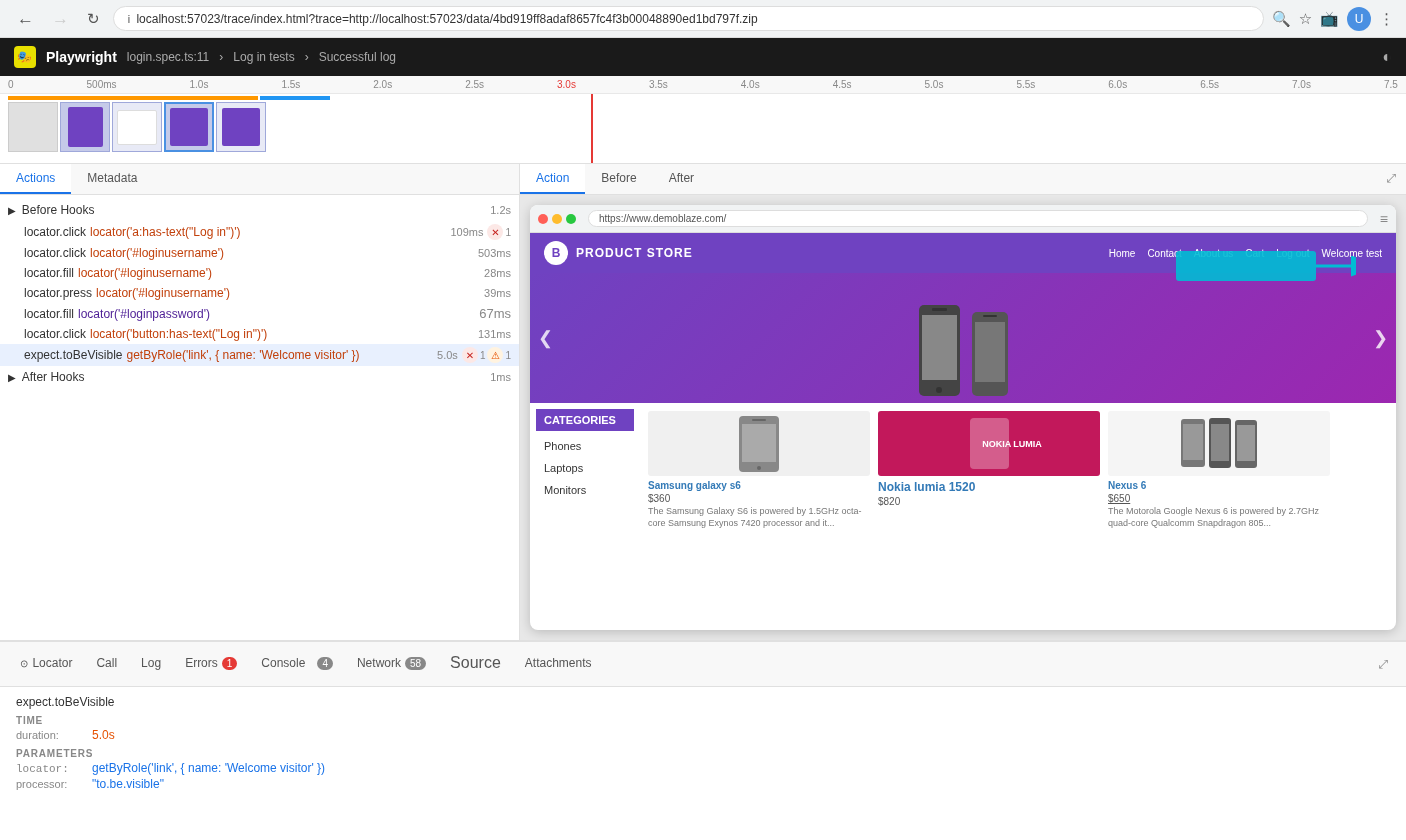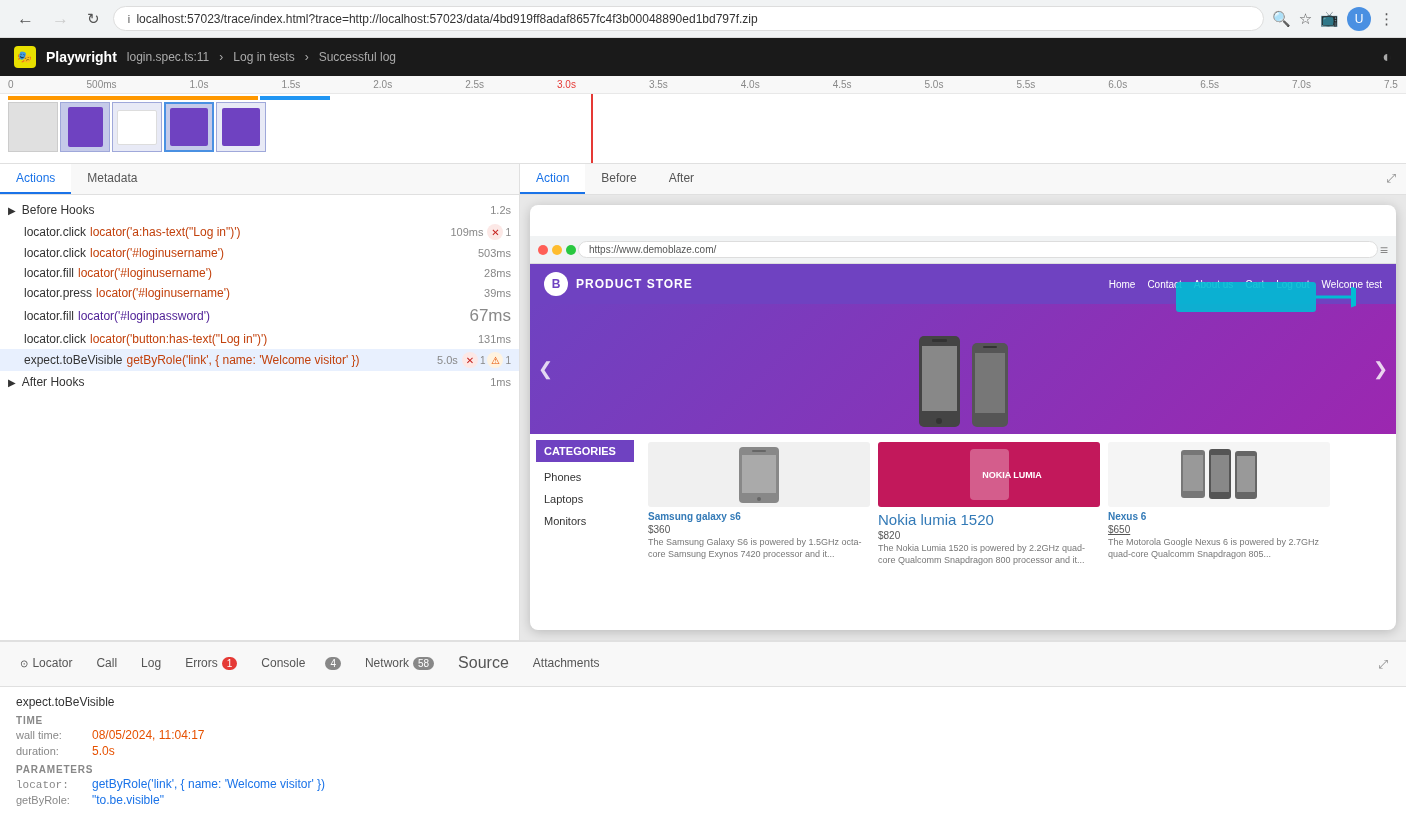--- a/index.html
+++ b/index.html
@@ -118,21 +118,21 @@
         <span style="color:#888;font-size:11px;margin-left:auto;flex-shrink:0;">28ms</span>
       </div>
       <div style="display:flex;align-items:center;padding:3px 8px 3px 24px;font-size:12px;cursor:pointer;">
         <span style="color:#333;margin-right:4px;flex-shrink:0;">locator.press</span>
         <span style="color:#c2410c;">locator('#loginusername')</span>
         <span style="color:#888;font-size:11px;margin-left:auto;flex-shrink:0;">39ms</span>
       </div>
       <div style="display:flex;align-items:center;padding:3px 8px 3px 24px;font-size:12px;cursor:pointer;">
         <span style="color:#333;margin-right:4px;flex-shrink:0;">locator.fill</span>
         <span style="color:#4c1d95;">locator('#loginpassword')</span>
-        <span style="color:#888;font-size:17px;margin-left:auto;flex-shrink:0;">67ms</span>
+        <span style="color:#888;font-size:13px;margin-left:auto;flex-shrink:0;">67ms</span>
       </div>
       <div style="display:flex;align-items:center;padding:3px 8px 3px 24px;font-size:12px;cursor:pointer;">
         <span style="color:#333;margin-right:4px;flex-shrink:0;">locator.click</span>
         <span style="color:#c2410c;">locator('button:has-text("Log in")')</span>
         <span style="color:#888;font-size:11px;margin-left:auto;flex-shrink:0;">131ms</span>
       </div>
 
       <div style="display:flex;align-items:center;padding:3px 8px 3px 24px;font-size:12px;cursor:pointer;background:#e8f0fe;">
         <span style="color:#333;margin-right:4px;flex-shrink:0;">expect.toBeVisible</span>
         <span style="color:#c2410c;">getByRole('link', { name: 'Welcome visitor' })</span>
@@ -157,21 +157,21 @@
       <div style="padding:7px 16px;font-size:12px;color:#1a73e8;border-bottom:2px solid #1a73e8;background:white;cursor:pointer;">Action</div>
       <div style="padding:7px 16px;font-size:12px;color:#555;cursor:pointer;">Before</div>
       <div style="padding:7px 16px;font-size:12px;color:#555;cursor:pointer;">After</div>
       <div style="margin-left:auto;padding:7px 10px;color:#888;cursor:pointer;font-size:12px;">⤢</div>
     </div>
 
     <div style="flex:1;background:#e8e8e8;position:relative;padding:10px;overflow:hidden;">
 
       <div style="background:white;border-radius:8px;box-shadow:0 2px 12px rgba(0,0,0,0.2);overflow:hidden;height:100%;">
 
-        <div style="background:#f1f3f4;padding:5px 8px;display:flex;align-items:center;gap:2px;border-bottom:1px solid #ddd;margin-top:31px;">
+        <div style="background:#f1f3f4;padding:5px 8px;display:flex;align-items:center;gap:12px;border-bottom:1px solid #ddd;">
           <div style="display:flex;gap:4px;">
             <div style="width:10px;height:10px;border-radius:50%;background:#ff5f57;"></div>
             <div style="width:10px;height:10px;border-radius:50%;background:#febc2e;"></div>
             <div style="width:10px;height:10px;border-radius:50%;background:#28c840;"></div>
           </div>
           <div style="flex:1;background:white;border:1px solid #ddd;border-radius:10px;padding:2px 10px;font-size:10px;color:#555;">https://www.demoblaze.com/</div>
           <div style="font-size:14px;color:#888;">≡</div>
         </div>
 
         <div style="font-family:Arial,sans-serif;font-size:12px;overflow:auto;height:calc(100% - 32px);">
@@ -252,23 +252,22 @@
 
               <div style="width:30%;cursor:pointer;">
                 <div style="width:100%;height:65px;background:#fce4ec;display:flex;align-items:center;justify-content:center;margin-bottom:4px;border-radius:3px;overflow:hidden;position:relative;">
                   <div style="position:absolute;top:0;left:0;right:0;bottom:0;background:#c2185b;display:flex;align-items:center;justify-content:center;padding-left:46px;">
                     <span style="color:white;font-size:9px;font-weight:bold;">NOKIA LUMIA</span>
                   </div>
                   <svg width="45" height="55" viewBox="0 0 45 55" style="position:relative;z-index:1;">
                     <rect x="3" y="2" width="39" height="51" rx="4" fill="rgba(255,255,255,0.3)"></rect>
                   </svg>
                 </div>
-                <div style="color:#337ab7;font-size:15px;font-weight:normal;margin-bottom:2px;cursor:pointer;">Nokia lumia 1520</div>
+                <div style="color:#337ab7;font-size:12px;font-weight:bold;margin-bottom:2px;cursor:pointer;">Nokia lumia 1520</div>
                 <div style="color:#555;font-size:10px;margin-bottom:2px;">$820</div>
-                <div style="font-size:9px;color:#777;line-height:1.3;">The Nokia Lumia 1520 is powered by 2.2GHz quad-core Qualcomm Snapdragon 800 processor and it...</div>
               </div>
 
               <div style="width:30%;cursor:pointer;">
                 <div style="width:100%;height:65px;background:#f5f5f5;display:flex;align-items:center;justify-content:center;margin-bottom:4px;border-radius:3px;overflow:hidden;">
                   <svg width="80" height="60" viewBox="0 0 80 60">
                     <rect x="2" y="5" width="24" height="48" rx="3" fill="#777"></rect>
                     <rect x="4" y="10" width="20" height="36" fill="#999"></rect>
                     <rect x="30" y="4" width="22" height="50" rx="3" fill="#555"></rect>
                     <rect x="32" y="10" width="18" height="37" fill="#888"></rect>
                     <rect x="56" y="6" width="22" height="48" rx="3" fill="#666"></rect>
@@ -297,51 +296,47 @@
     <div style="padding:6px 12px;font-size:12px;color:#555;cursor:pointer;border-bottom:2px solid transparent;">
       <span>Call</span>
     </div>
     <div style="padding:14px 12px;font-size:12px;color:#555;cursor:pointer;border-bottom:2px solid transparent;">
       <span>Log</span>
     </div>
     <div style="padding:6px 12px;font-size:12px;color:#555;cursor:pointer;border-bottom:2px solid transparent;display:flex;align-items:center;gap:4px;">
       <span>Errors</span>
       <span style="background:#e53935;color:white;border-radius:8px;padding:1px 5px;font-size:10px;">1</span>
     </div>
-    <div style="padding:6px 12px;font-size:12px;color:#555;cursor:pointer;border-bottom:2px solid transparent;display:flex;align-items:center;gap:20px;">
+    <div style="padding:6px 12px;font-size:12px;color:#555;cursor:pointer;border-bottom:2px solid transparent;display:flex;align-items:center;gap:12px;">
       <span>Console</span>
       <span style="background:#888;color:white;border-radius:8px;padding:1px 5px;font-size:10px;">4</span>
     </div>
     <div style="padding:6px 12px;font-size:12px;color:#555;cursor:pointer;border-bottom:2px solid transparent;display:flex;align-items:center;gap:4px;">
       <span>Network</span>
       <span style="background:#888;color:white;border-radius:8px;padding:1px 5px;font-size:10px;">58</span>
     </div>
     <div style="padding:6px 12px;font-size:16px;color:#555;cursor:pointer;border-bottom:2px solid transparent;">
       <span>Source</span>
     </div>
     <div style="padding:6px 12px;font-size:12px;color:#555;cursor:pointer;border-bottom:2px solid transparent;">
       <span>Attachments</span>
     </div>
     <div style="margin-left:auto;padding:6px 10px;color:#888;cursor:pointer;font-size:12px;">⤢</div>
   </div>
 
   <div style="padding:8px 16px;font-size:12px;overflow-y:auto;height:calc(100% - 36px);">
     <div style="font-size:12px;color:#333;font-weight:500;margin-bottom:4px;">expect.toBeVisible</div>
     <div style="font-size:10px;font-weight:600;color:#888;letter-spacing:0.8px;margin:6px 0 2px 0;">TIME</div>
-    <div style="display:flex;align-items:baseline;gap:6px;margin-bottom:2px;">
-      <span style="color:#888;font-size:11px;min-width:70px;">wall time:</span>
-      <span style="color:#e65100;font-size:12px;">08/05/2024, 11:04:17</span>
-    </div>
     <div style="display:flex;align-items:baseline;gap:6px;margin-bottom:4px;">
       <span style="color:#888;font-size:11px;min-width:70px;">duration:</span>
       <span style="color:#e65100;font-size:12px;">5.0s</span>
     </div>
     <div style="font-size:10px;font-weight:600;color:#888;letter-spacing:0.8px;margin:6px 0 2px 0;">PARAMETERS</div>
     <div style="display:flex;align-items:baseline;gap:6px;margin-bottom:2px;">
       <span style="color:#888;font-size:11px;min-width:70px;font-family:Liberation Mono, monospace;">locator:</span>
       <span style="color:#1a73e8;font-size:12px;">getByRole('link', { name: 'Welcome visitor' })</span>
     </div>
     <div style="display:flex;align-items:baseline;gap:6px;margin-bottom:2px;">
-      <span style="color:#888;font-size:11px;min-width:70px;">getByRole:</span>
+      <span style="color:#888;font-size:11px;min-width:70px;">processor:</span>
       <span style="color:#1a73e8;font-size:12px;">"to.be.visible"</span>
     </div>
   </div>
 </div>
 
 </body></html>

